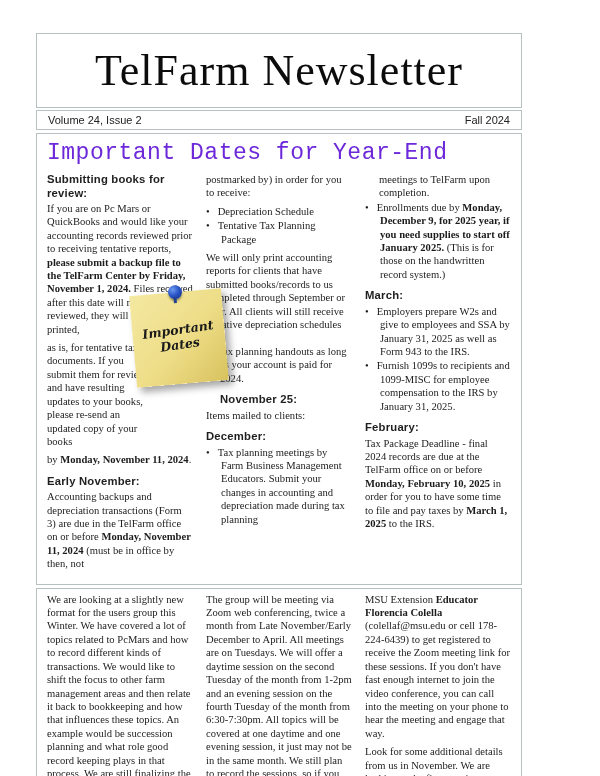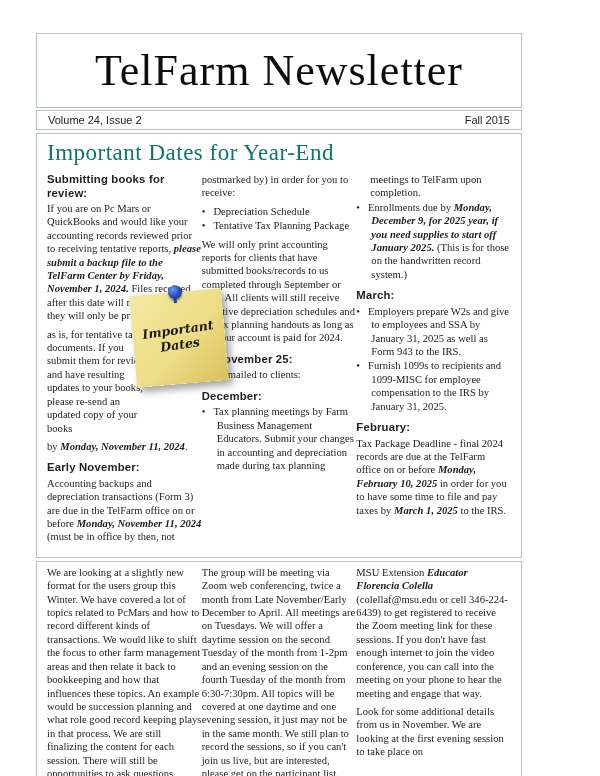--- a/index.html
+++ b/index.html
@@ -8,40 +8,40 @@
   .box{box-sizing:border-box;border:1px solid #b6c2c2;background:#fff;}
 
   
   .masthead{height:75px;display:flex;align-items:center;justify-content:center;margin-bottom:2px;}
   .masthead h1{margin:0;font-family:"Liberation Serif",serif;font-weight:normal;font-size:44px;letter-spacing:1px;color:#0c0c0c;}
   .issue-bar{height:20px;display:flex;align-items:center;justify-content:space-between;
     font-family:"Liberation Sans",sans-serif;font-size:11px;color:#222;padding:6px 11px;margin-bottom:3px;}
 
   
   .section{padding:4px 10px 8px;margin-bottom:3px;overflow:hidden;position:relative;}
-  .section-heading{font-family:Liberation Serif, serif;font-weight:normal;letter-spacing:.5px;
-    color:#0f766e;margin:2px 0 7px;}
+  .section-heading{font-family:Liberation Mono, monospace;font-weight:normal;letter-spacing:.5px;
+    color:#6d28d9;margin:2px 0 7px;}
   #sec1 .section-heading{font-size:23px;}
   #sec2 .section-heading{font-size:23.5px;}
   #sec1{min-height:359px;}
   #sec2{min-height:247px;}
 
-  .cols{display:flex;}
+  .cols{display:flex;gap:13px;}
   .col{flex:1;min-width:0;font-size:10.6px;line-height:13.4px;text-align:left;}
   .col p{margin:0 0 5px;}
   .subhead{font-family:"Liberation Sans",sans-serif;font-weight:bold;font-size:11.3px;line-height:13.5px;
     color:#1f1f1f;margin:8px 0 2px;letter-spacing:.2px;}
   .subhead.first{margin-top:0;}
   .narrow{width:101px;}
   .indent{padding-left:14px;}
   .gap-top{margin-top:9px;}
   ul.bullets{list-style:none;margin:0 0 5px;padding:0;}
   ul.bullets li{padding-left:15px;text-indent:-15px;margin:0 0 1px;}
   ul.bullets li::before{content:"•";margin-right:8px;}
-  b{font-weight:bold;font-style:italic;}
+  b{font-weight:bold;}
 
   
   .sticky{position:absolute;left:96px;top:158px;width:92px;height:92px;
     background:linear-gradient(135deg,#f4e9a2 0%,#eedd87 55%,#d8c25e 100%);
     transform:rotate(-5deg);box-shadow:4px 5px 7px rgba(60,60,60,.45);z-index:5;}
   .sticky .note-text{margin-top:30px;text-align:center;transform:rotate(-3deg);
     font-family:"DejaVu Serif",serif;font-style:italic;font-weight:bold;font-size:12.5px;line-height:15px;color:#1a1a1a;}
   .pin{position:absolute;left:50%;top:-7px;transform:translateX(-50%);width:14px;height:14px;border-radius:50%;
     background:radial-gradient(circle at 35% 30%,#6d9bee 0%,#2b56c9 45%,#0d2a7e 100%);
     box-shadow:0 2px 2px rgba(0,0,0,.35);z-index:6;}
@@ -51,21 +51,21 @@
 <body>
 
 <div class="page">
 
   <div class="box masthead">
     <h1>TelFarm Newsletter</h1>
   </div>
 
   <div class="box issue-bar">
     <span>Volume 24, Issue 2</span>
-    <span>Fall 2015</span>
+    <span>Fall 2024</span>
   </div>
 
   <div class="box section" id="sec1">
     <div class="section-heading">Important Dates for Year-End</div>
 
     <div class="sticky">
       <div class="pin"></div>
       <div class="note-text">
         <div>Important</div>
         <div>Dates</div>
@@ -117,19 +117,19 @@
   <div class="box section" id="sec2">
     <div class="cols">
       <div class="col">
         <p><span>We are looking at a slightly new format for the users group this Winter. We have covered a lot of topics related to PcMars and how to record different kinds of transactions. We would like to shift the focus to other farm management areas and then relate it back to bookkeeping and how that influences these topics. An example would be succession planning and what role good record keeping plays in that process. We are still finalizing the content for each session. There will still be opportunities to ask questions specific to your farm in each session.</span></p>
       </div>
       <div class="col">
         <p><span>The group will be meeting via Zoom web conferencing, twice a month from Late November/Early December to April. All meetings are on Tuesdays. We will offer a daytime session on the second Tuesday of the month from 1-2pm and an evening session on the fourth Tuesday of the month from 6:30-7:30pm. All topics will be covered at one daytime and one evening session, it just may not be in the same month. We still plan to record the sessions, so if you can't join us live, but are interested, please get on the participant list.</span></p>
 
       </div>
       <div class="col">
-        <p><span>MSU Extension </span><b>Educator Florencia Colella</b><span> (colellaf@msu.edu or cell 346-224-6439) to get registered to receive the Zoom meeting link for these sessions. If you don't have fast enough internet to join the video conference, you can call into the meeting on your phone to hear the meeting and engage that way.</span></p>
+        <p><span>MSU Extension </span><b>Educator Florencia Colella</b><span> (colellaf@msu.edu or cell 178-224-6439) to get registered to receive the Zoom meeting link for these sessions. If you don't have fast enough internet to join the video conference, you can call into the meeting on your phone to hear the meeting and engage that way.</span></p>
         <p class="gap-top"><span>Look for some additional details from us in November. We are looking at the first evening session to take place on </span></p>
       </div>
     </div>
   </div>
 
 </div>
 
 </body></html>

